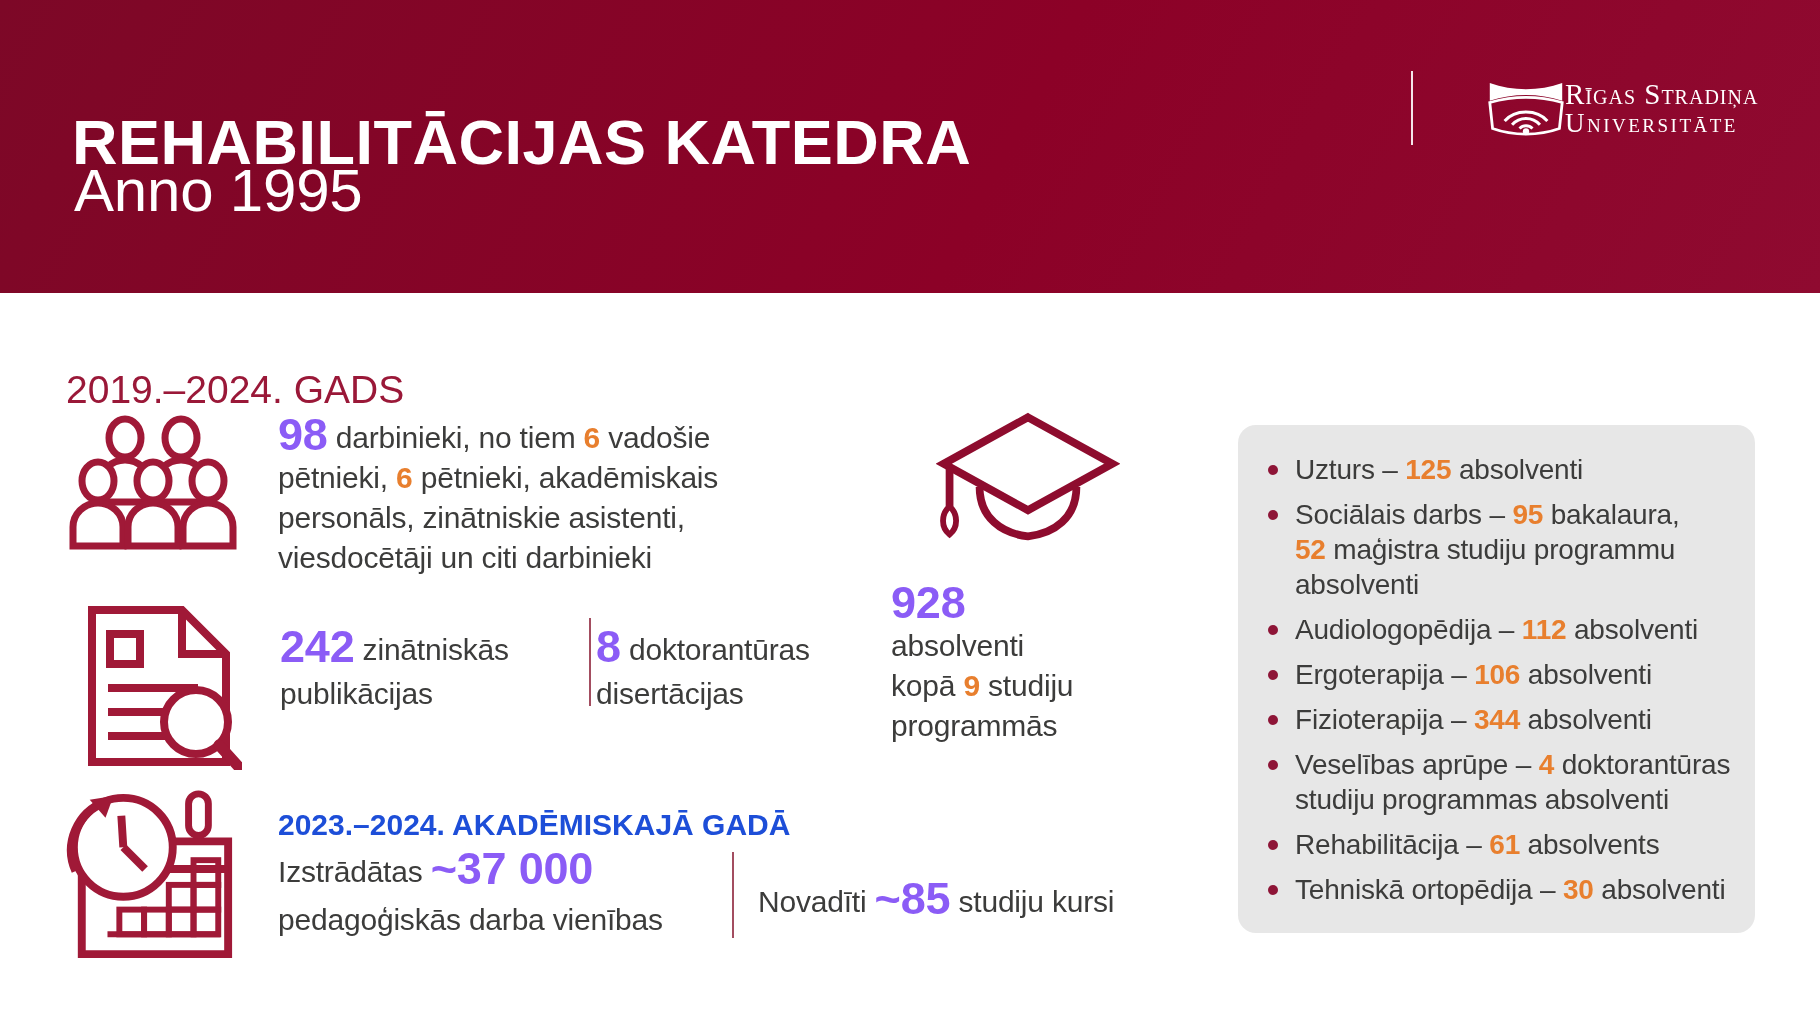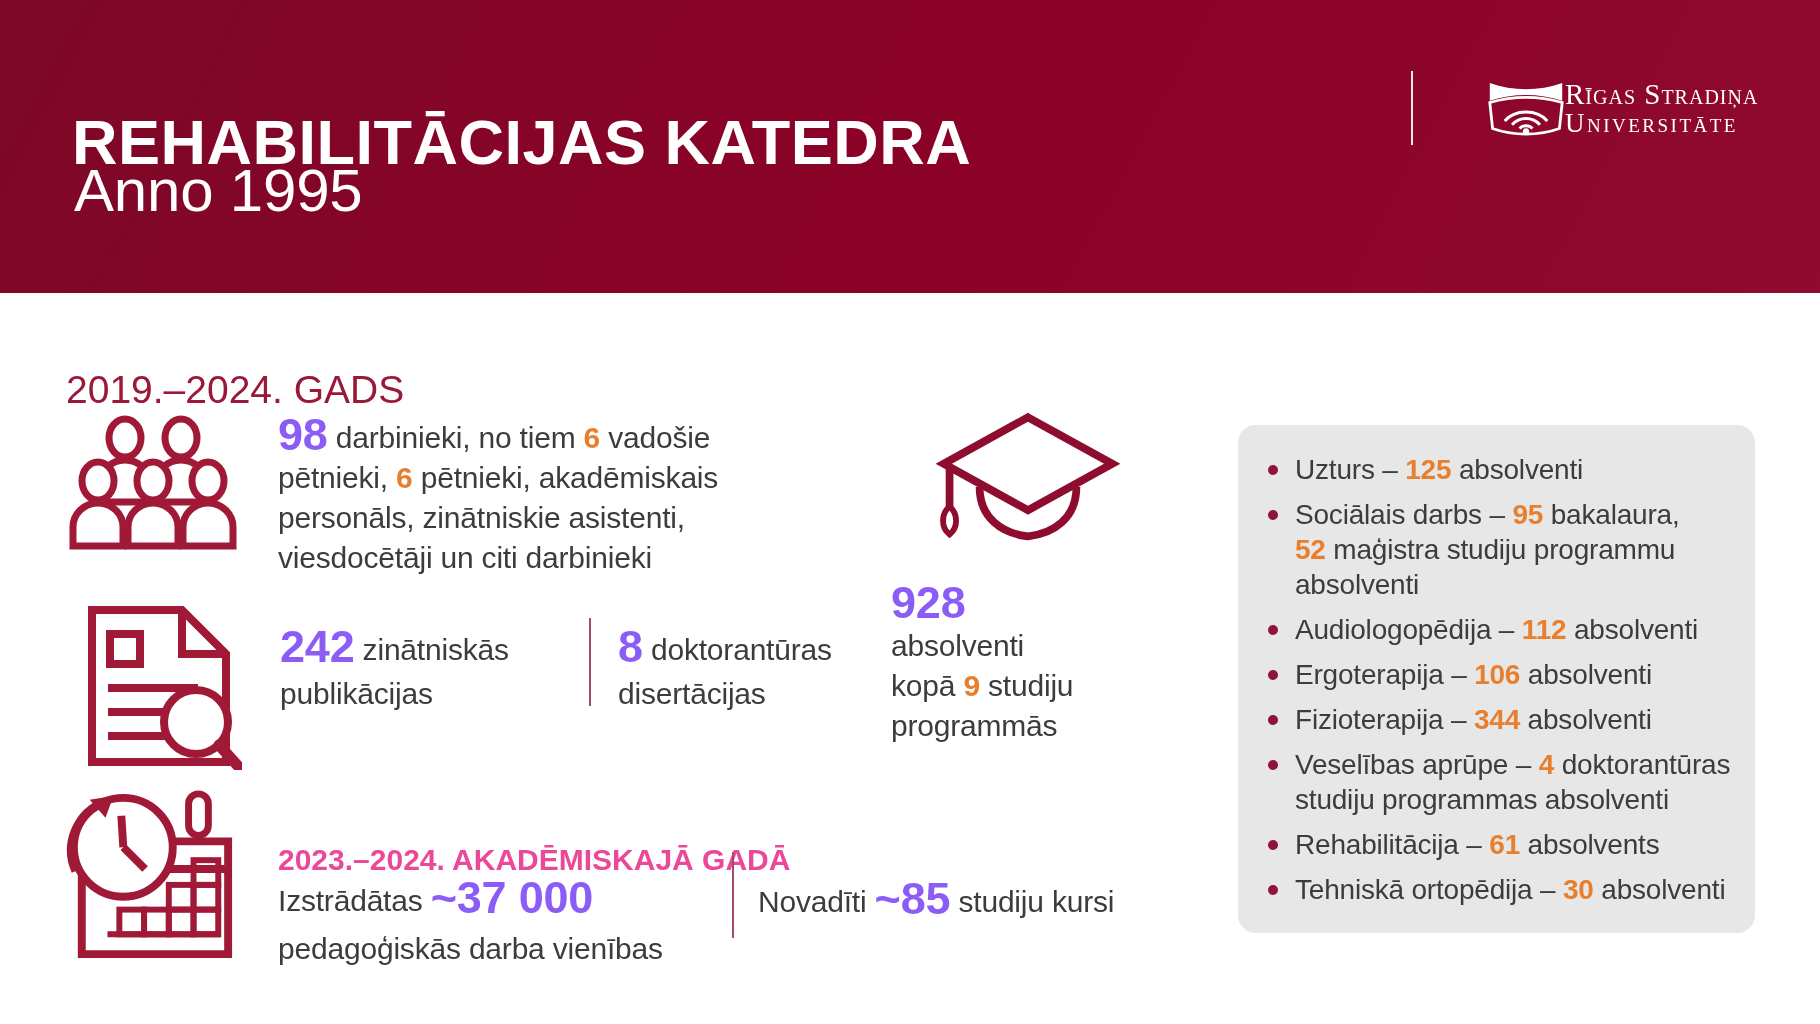--- a/index.html
+++ b/index.html
@@ -22,26 +22,26 @@
   .section-title{position:absolute;left:66px;top:336px;font-size:39px;font-weight:400;
                  color:#9A1838;letter-spacing:0;}
 
   
   .rich{white-space:pre-line;}
   .seg-orange{color:#E87F2E;font-weight:700;}
   .seg-orange-lg{color:#8b5cf6;font-weight:700;font-size:1.5em;line-height:1;vertical-align:-2px;}
 
   .staff-text{position:absolute;left:278px;top:412px;width:640px;font-size:30px;line-height:40px;}
   .pub-text{position:absolute;left:280px;top:624px;width:300px;font-size:30px;line-height:44px;}
-  .diss-text{position:absolute;left:618px;top:624px;width:300px;font-size:30px;line-height:44px;}
+  .diss-text{position:absolute;left:596px;top:624px;width:300px;font-size:30px;line-height:44px;}
   .divider{position:absolute;width:2px;background:#A34D60;}
   .divider-1{left:589px;top:618px;height:88px;}
   .divider-2{left:732px;top:852px;height:86px;}
-  .acad-title{position:absolute;left:278px;top:843px;font-size:30px;font-weight:700;color:#ec4899;letter-spacing:0;}
-  .acad-left{position:absolute;left:278px;top:846px;width:450px;font-size:30px;line-height:48px;margin-top:29px;}
+  .acad-title{position:absolute;left:278px;top:808px;font-size:30px;font-weight:700;color:#1d4ed8;letter-spacing:0;}
+  .acad-left{position:absolute;left:278px;top:846px;width:450px;font-size:30px;line-height:48px;}
   .acad-right{position:absolute;left:758px;top:876px;width:450px;font-size:30px;line-height:48px;}
   .grad-text{position:absolute;left:891px;top:580px;width:280px;font-size:30px;line-height:40px;}
 
   
   .icon{position:absolute;}
   .icon-people{left:68px;top:414px;width:170px;height:142px;}
   .icon-doc{left:80px;top:602px;width:162px;height:168px;}
   .icon-clock{left:62px;top:786px;width:178px;height:178px;}
   .icon-cap{left:936px;top:408px;width:184px;height:158px;}
 

